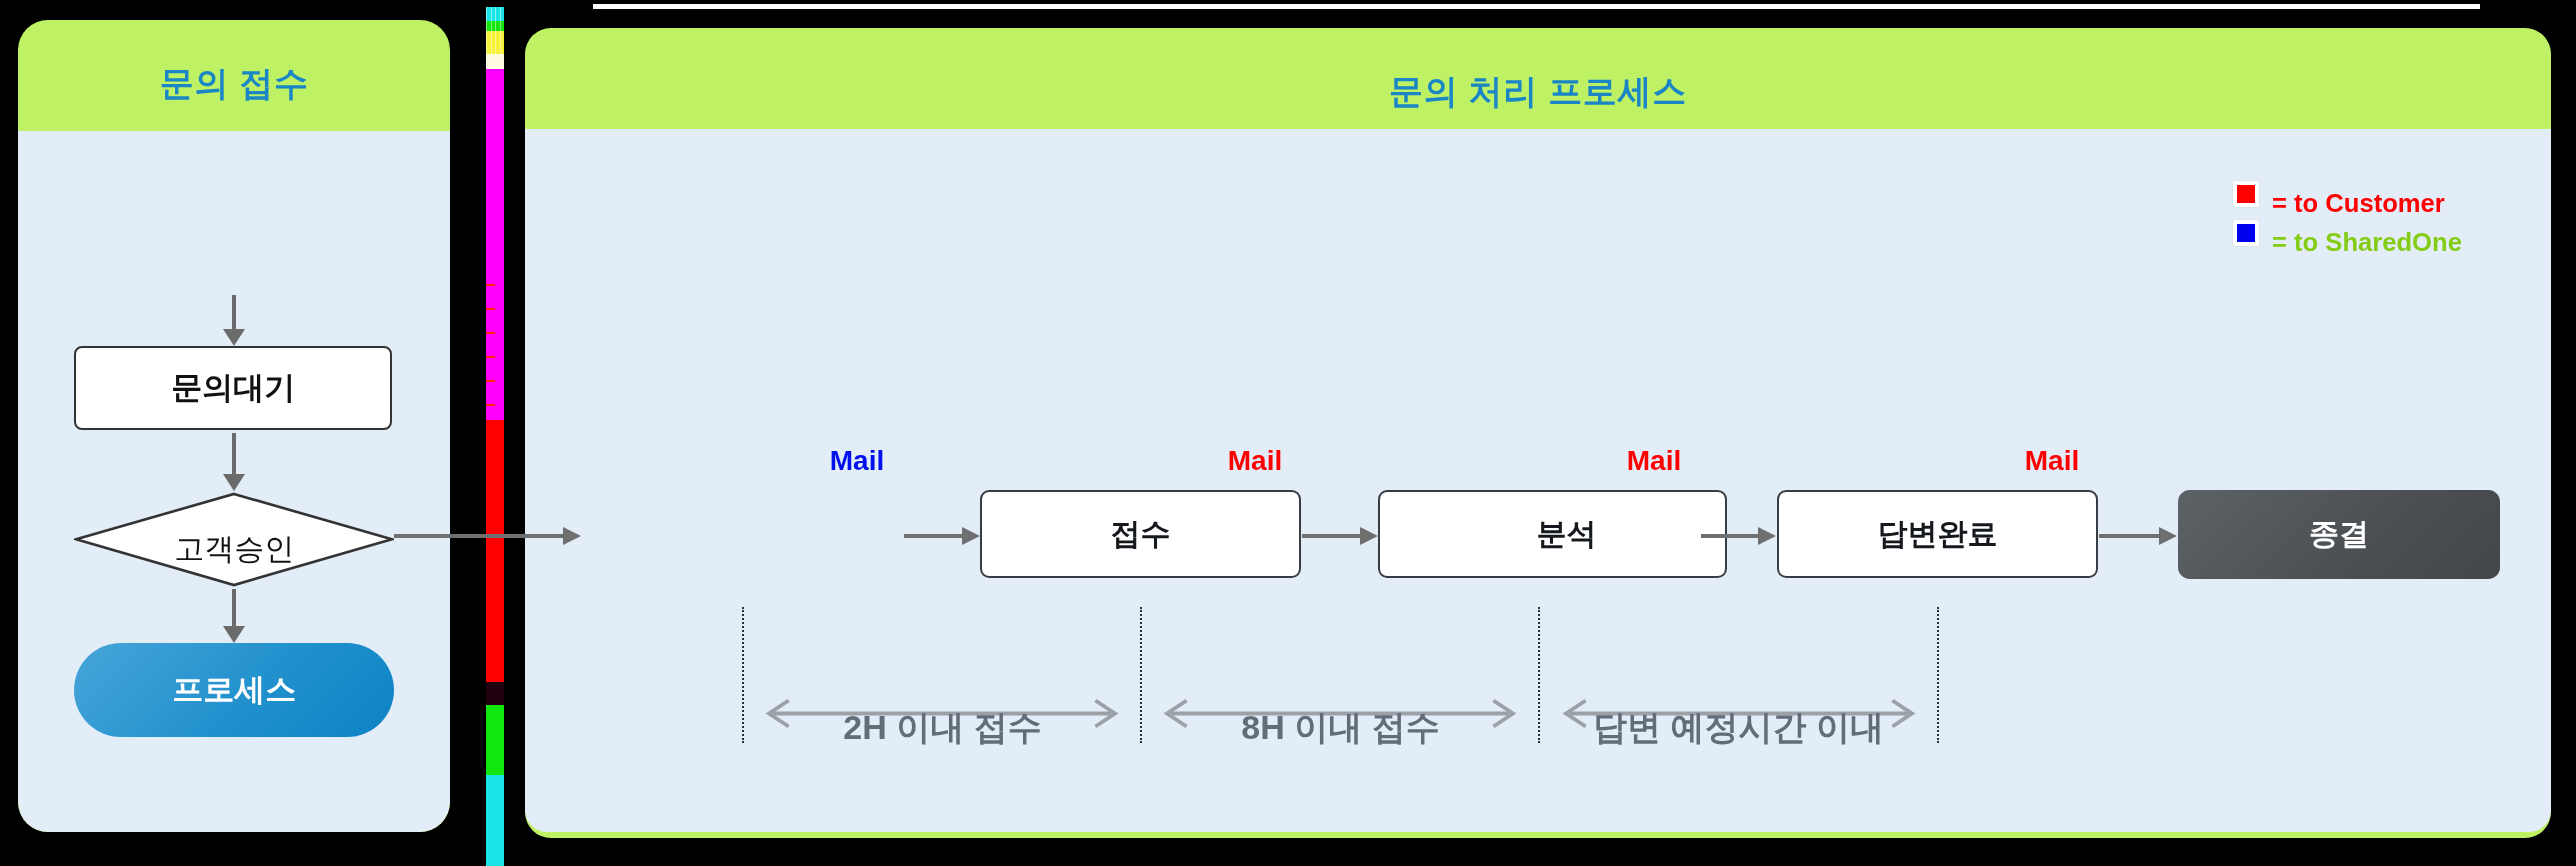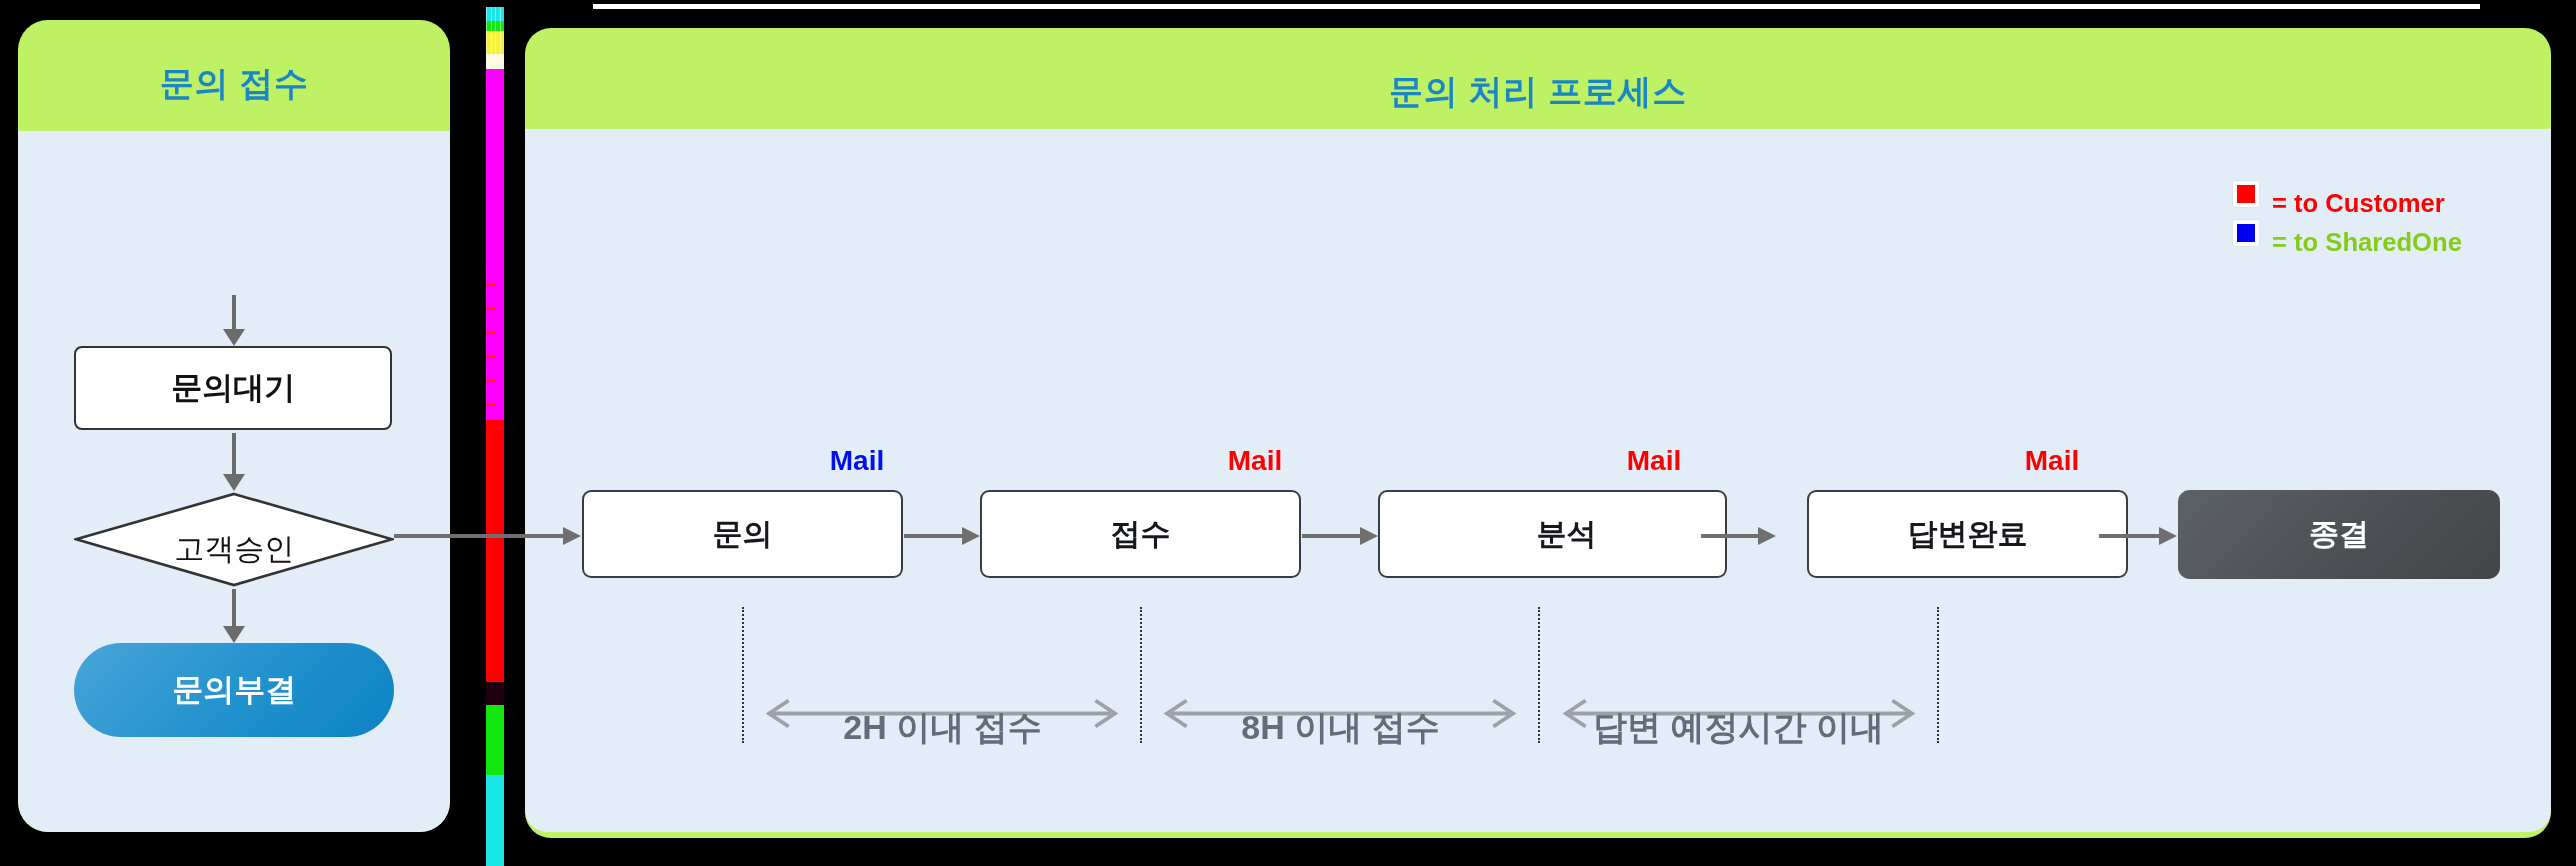--- a/index.html
+++ b/index.html
@@ -124,21 +124,21 @@
         <polygon points="244,3 485,72 244,142 3,72" fill="#ffffff" stroke="#333333" stroke-width="4"></polygon>
       </svg>
       <div class="diamond-label">고객승인</div>
     </div>
 
     <div class="v-arrow" style="left:216px;top:569px;">
       <span class="shaft" style="height:38px;"></span>
       <span class="head" style="top:37px;"></span>
     </div>
 
-    <div id="node-reject" class="pill">문의부결</div>
+    <div id="node-reject" class="pill">프로세스</div>
   </div>
 
   <div id="right-card" class="card">
     <div class="panel-title">문의 처리 프로세스</div>
     <div class="card-body"></div>
   </div>
 
   <div id="glitch-strip"></div>
   <div id="strip-noise"></div>
   <div id="strip-ticks"></div>
@@ -156,24 +156,23 @@
       </span>
       <span class="legend-text blue">= to SharedOne</span>
     </div>
   </div>
 
   <div class="mail-label mail-blue" style="left:785px;">Mail</div>
   <div class="mail-label mail-red" style="left:1183px;">Mail</div>
   <div class="mail-label mail-red" style="left:1582px;">Mail</div>
   <div class="mail-label mail-red" style="left:1980px;">Mail</div>
 
-  <div class="step-box" style="left:582px;">문의</div>
   <div class="step-box" style="left:980px;">접수</div>
   <div class="step-box" style="left:1378px;padding-left:28px;">분석</div>
-  <div class="step-box" style="left:1777px;margin-left:30px;">답변완료</div>
+  <div class="step-box" style="left:1777px;">답변완료</div>
   <div id="step-final">종결</div>
 
   <div class="h-arrow" style="left:394px;width:169px;"></div>
   <div class="h-head" style="left:563px;"></div>
 
   <div class="h-arrow" style="left:904px;width:58px;"></div>
   <div class="h-head" style="left:962px;"></div>
 
   <div class="h-arrow" style="left:1302px;width:58px;"></div>
   <div class="h-head" style="left:1360px;"></div>

